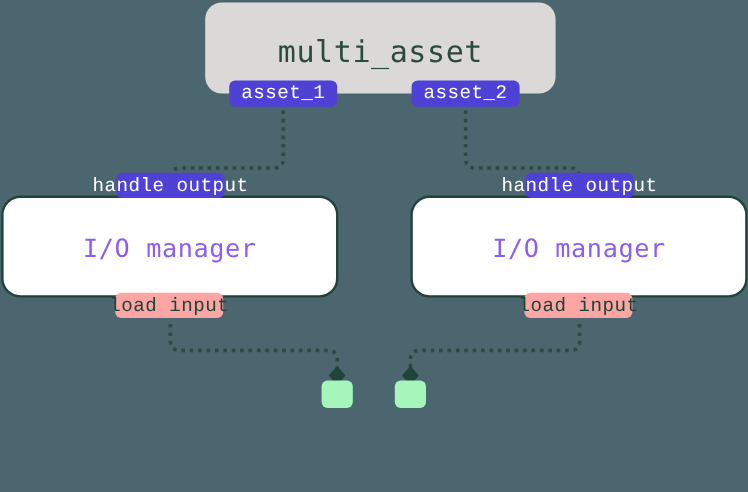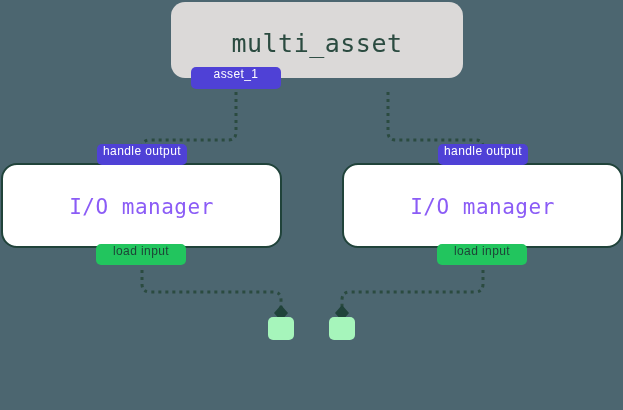--- a/index.html
+++ b/index.html
@@ -55,34 +55,34 @@
     font-size: 21px;
     letter-spacing: 0.5px;
     white-space: nowrap;
   }
 
   
   .badge {
     position: absolute;
     box-sizing: border-box;
     display: flex;
-    align-items: flex-start;
+    align-items: center;
     justify-content: center;
     border-radius: 5px;
-    font-family: Liberation Sans, sans-serif;
-    font-size: 12px;
+    font-family: Liberation Mono, monospace;
+    font-size: 16px;
     letter-spacing: 0.4px;
     white-space: nowrap;
   }
   .badge-purple {
     background: #4f41d6;
     color: #ffffff;
   }
   .badge-green {
-    background: #22c55e;
+    background: #fca5a5;
     color: #1d4437;
   }
   .port-square {
     position: absolute;
     background: #a6f5bb;
     border-radius: 5px;
   }
 
   
   #edges {
@@ -125,20 +125,23 @@
   </svg>
 
   <div class="group-box" style="left:171px; top:2px; width:292px; height:76px;">
     <div class="group-title" style="top:27px;">multi_asset</div>
   </div>
 
   <div class="badge badge-purple" style="left:191px; top:67px; width:90px; height:22px;">
     <span>asset_1</span>
   </div>
 
+  <div class="badge badge-purple" style="left:343px; top:67px; width:90px; height:22px;">
+    <span>asset_2</span>
+  </div>
 
   <div class="iom-box" style="left:1px; top:163px; width:281px; height:85px;">
     <div class="iom-label" style="top:30px;">I/O manager</div>
   </div>
 
   <div class="badge badge-purple" style="left:97px; top:144px; width:90px; height:21px;">
     <span>handle output</span>
   </div>
 
   <div class="badge badge-green" style="left:96px; top:244px; width:90px; height:21px;">

